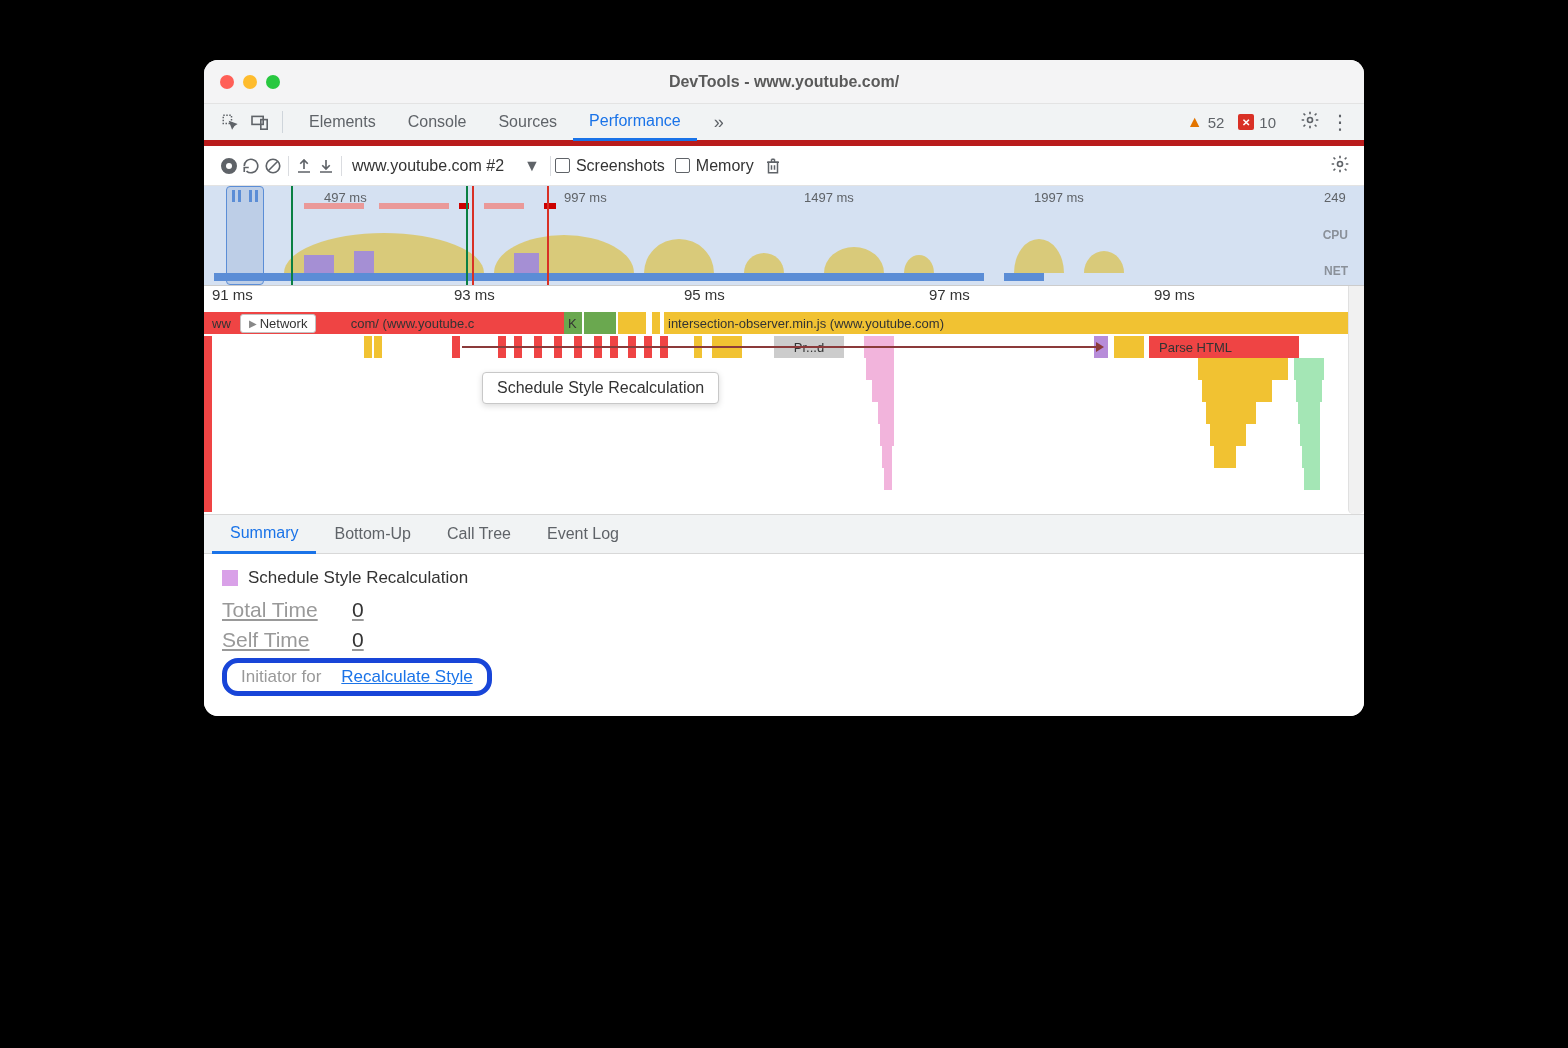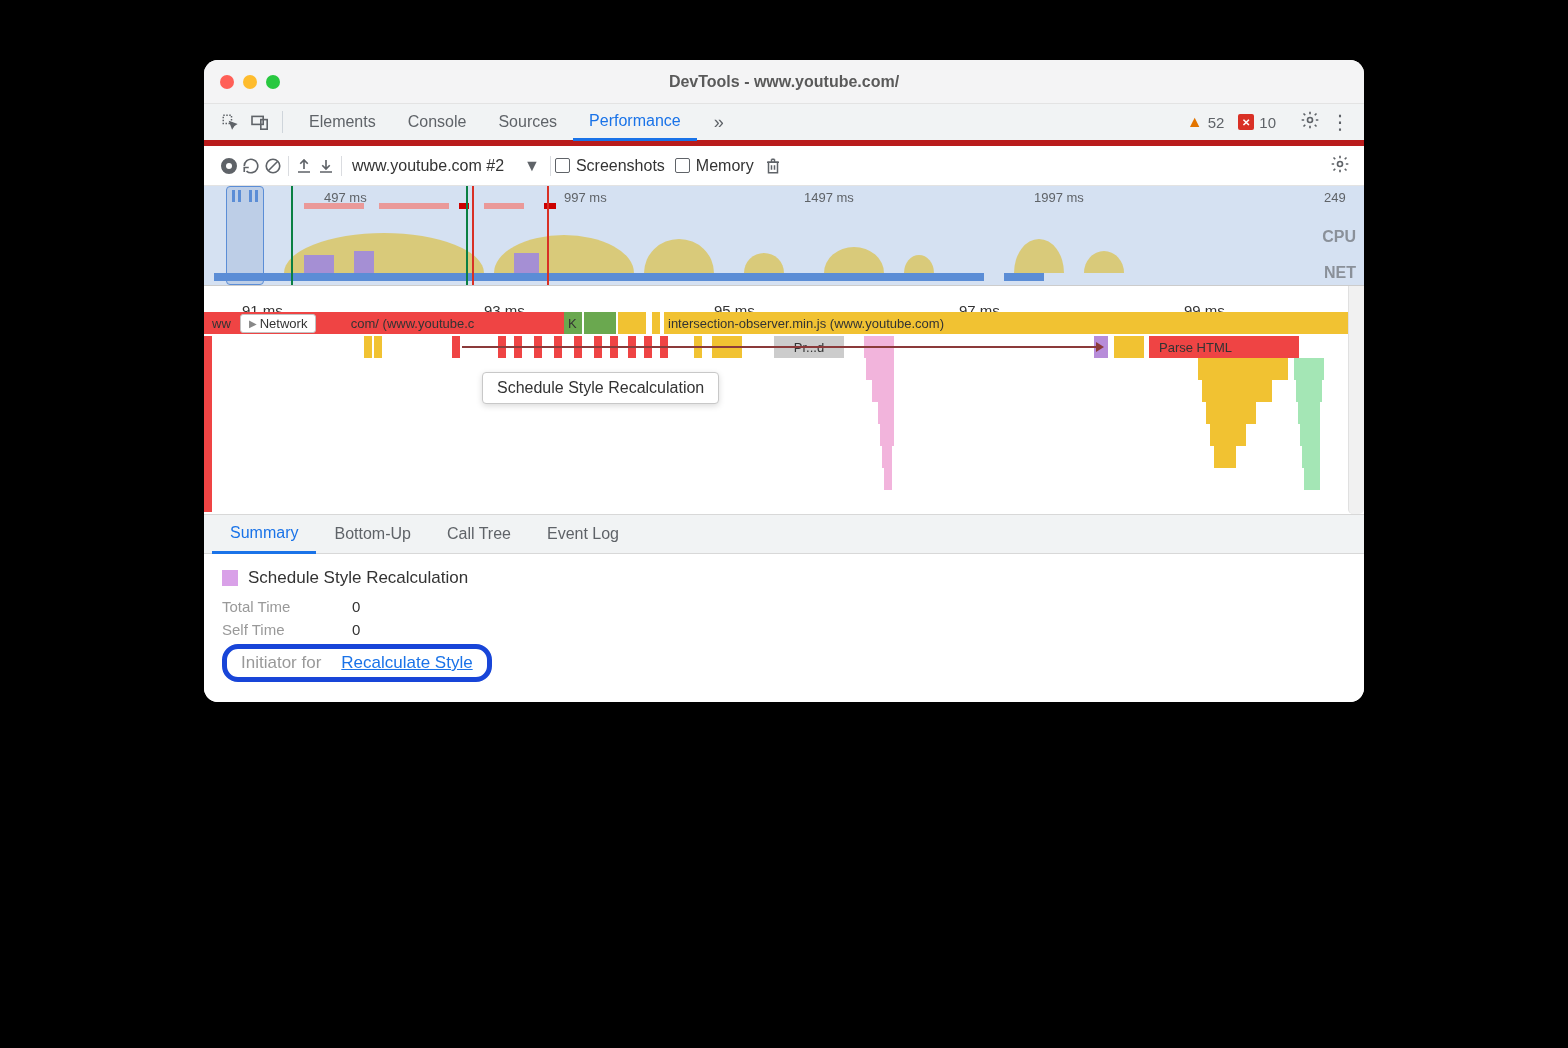--- a/index.html
+++ b/index.html
@@ -44,28 +44,28 @@
 .toolbar .spacer { flex: 1; }
 
 
 .overview { height: 100px; background: #d5e1f2; position: relative; border-bottom: 1px solid #ccc; overflow: hidden; }
 .ov-ticks { position: absolute; top: 4px; left: 0; right: 0; display: flex; font-size: 13px; color: #5f6368; }
 .ov-ticks span { position: absolute; }
 .ov-chart { position: absolute; bottom: 12px; left: 0; right: 0; height: 46px; }
 .ov-mound { position:absolute; bottom:0; background: #d9ca7a; border-top-left-radius: 50% 100%; border-top-right-radius: 50% 100%; }
 .ov-purp { position:absolute; bottom:0; background: #a58fd4; }
 .ov-net { position:absolute; bottom:0; left:0; right:0; height:8px; background:#5b8dd6; }
-.ov-label { position: absolute; right: 8px; font-size: 16px; color: #8a9099; font-weight: 600; }
+.ov-label { position: absolute; right: 16px; font-size: 12px; color: #8a9099; font-weight: 600; }
 .ov-marker { position:absolute; top:0; bottom:0; width:38px; background: rgba(120,150,200,.25); border: 1.5px solid #5b8dd6; border-radius:4px; }
 .ov-marker .h { position:absolute;top:3px;width:3px;height:12px;background:#5b8dd6; }
 
 
 .detail { height: 228px; background: #fff; position: relative; overflow: hidden; }
 .detail-ticks { height: 26px; background: #fff; position: relative; font-size: 15px; color: #333; }
-.detail-ticks span { position: absolute; top: 16px; margin-left: 30px; }
+.detail-ticks span { position: absolute; top: 0; }
 .flame { position: relative; height: 200px; }
 .bar { position: absolute; height: 22px; font-size: 13px; display:flex; align-items:center; padding: 0 4px; white-space: nowrap; overflow: hidden; color: #333; }
 .bar.blue { background: #ef4444; }
 .bar.yellow { background: #f1c232; }
 .bar.green { background: #6aa84f; }
 .bar.pink { background: #f2b4dc; }
 .bar.purple { background: #b78cd9; }
 .bar.gray { background: #ccc; }
 .net-chip { position:absolute; top:2px; left:36px; background:#fff; border:1px solid #c2c2c2; border-radius:3px; padding:1px 8px; font-size:13px; color:#333; display:flex; align-items:center; gap:3px; }
 .tooltip { position:absolute; background:#fff; border:1px solid #c8c8c8; border-radius:4px; padding:6px 14px; font-size:16px; color:#333; box-shadow: 0 2px 6px rgba(0,0,0,.15); z-index:5; }
@@ -73,21 +73,21 @@
 
 
 .btabs { height: 40px; background: #f1f3f4; display: flex; align-items: center; padding: 0 8px; border-top: 1px solid #d8d8d8; border-bottom: 1px solid #d8d8d8; }
 .btab { font-size: 16px; color: #5f6368; padding: 0 18px; height: 100%; display: flex; align-items: center; cursor: pointer; }
 .btab.active { color: #1a73e8; border-bottom: 3px solid #1a73e8; margin-bottom: -1px; }
 
 
 .summary { padding: 14px 18px 20px; background: #fff; font-size: 17px; color: #333; }
 .sum-title { display: flex; align-items: center; gap: 10px; margin-bottom: 10px; }
 .sum-swatch { width: 16px; height: 16px; background: #d9a1e8; }
-.sum-row { display: flex; gap: 30px; margin-top: 6px; color: #999; font-size: 15px; }
+.sum-row { display: flex; gap: 30px; margin-top: 6px; color: #999; font-size: 21px; text-decoration: underline; }
 .sum-row .lbl { width: 100px; }
 .sum-row .val { color: #333; }
 .initiator-box { display:inline-flex; align-items:center; gap:20px; border: 5px solid #1845d8; border-radius: 16px; padding: 4px 14px; margin-top:6px; }
 .initiator-box .link { color: #1a73e8; text-decoration: underline; cursor: pointer; }
 </style>
 </head>
 <body>
 
 <div class="window">
 

